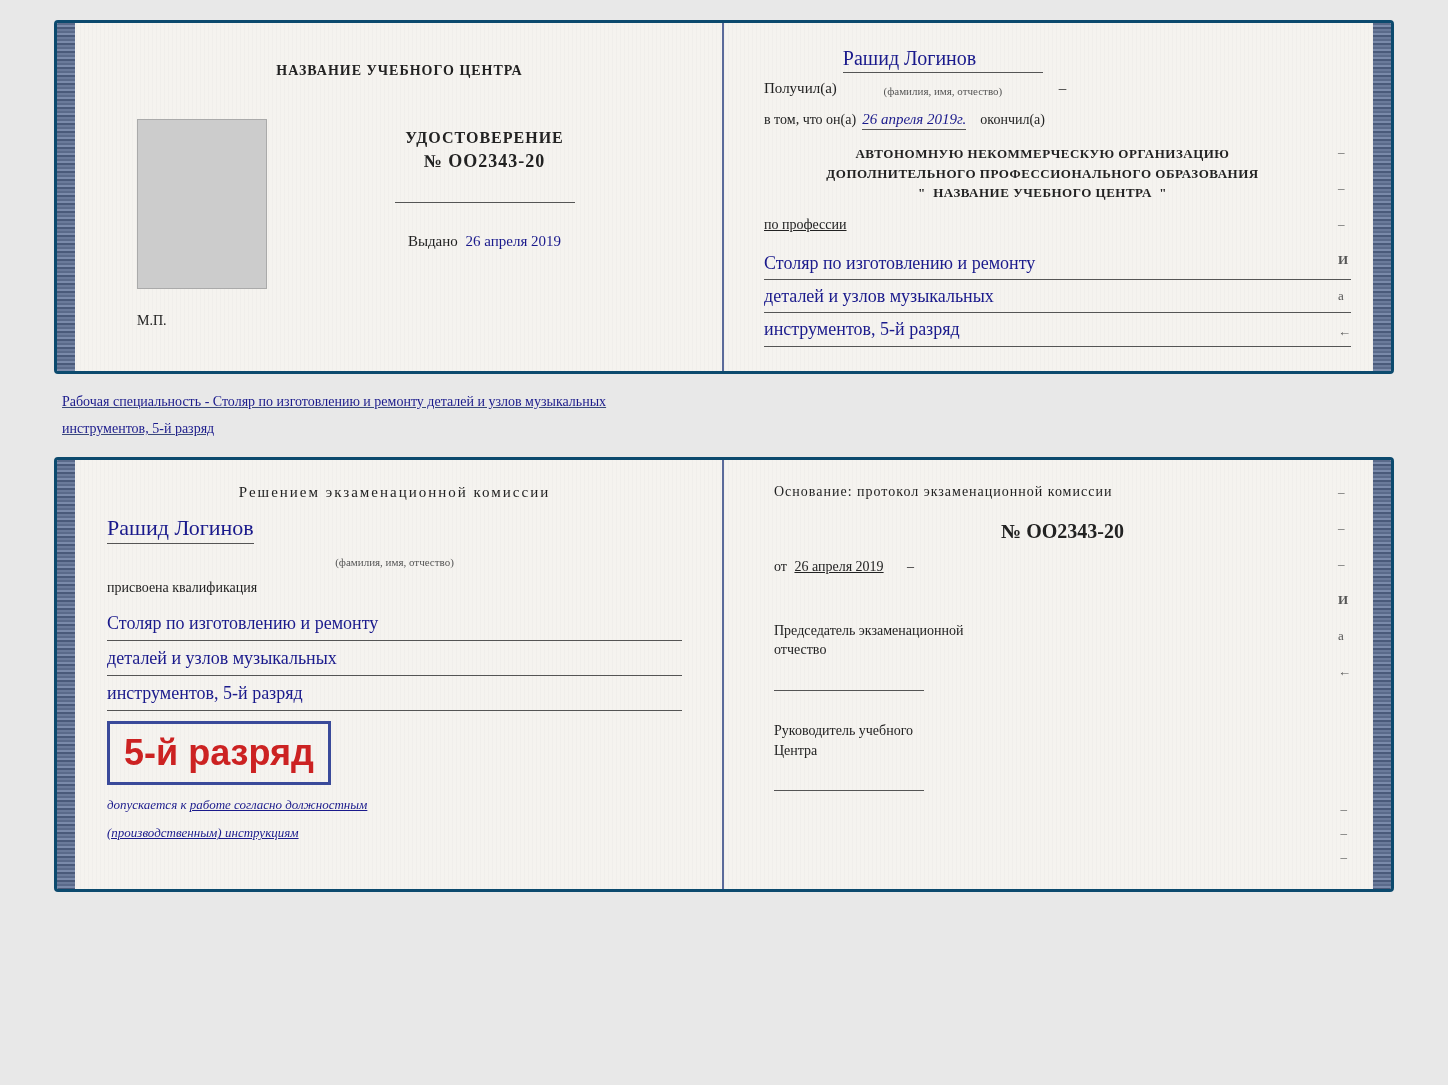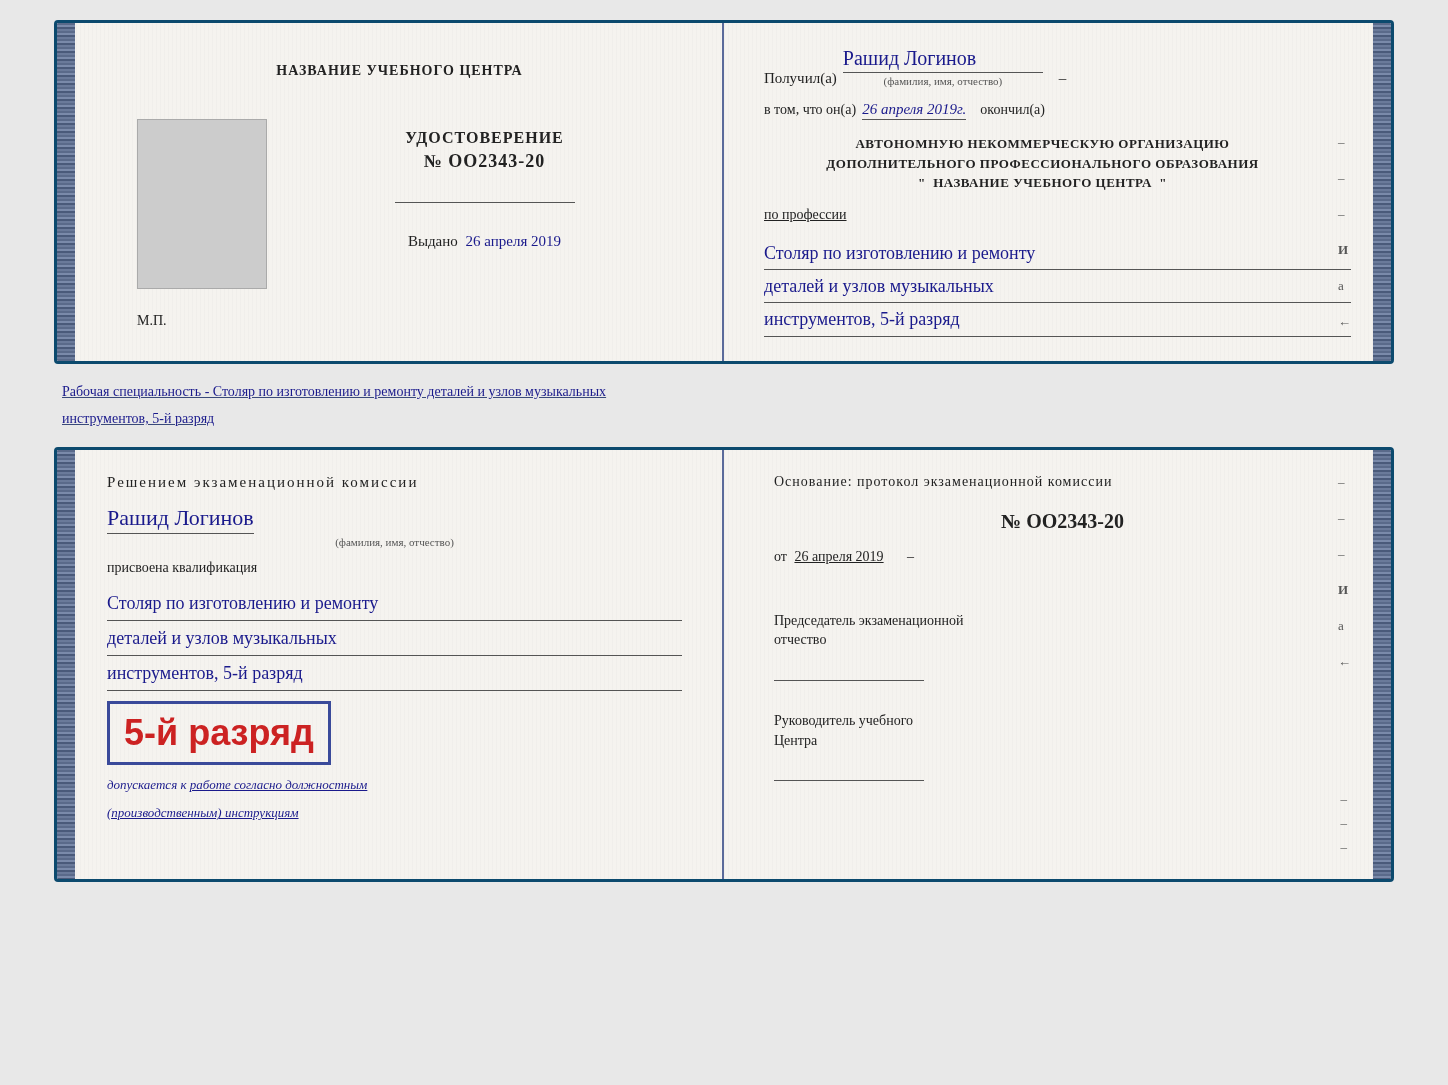--- a/index.html
+++ b/index.html
@@ -161,21 +161,21 @@
       color: #1a1a8c;
       border-bottom: 1px solid #555;
       padding-bottom: 2px;
       min-width: 200px;
     }
 
     .subtitle-small {
       font-size: 11px;
       text-align: center;
       color: #555;
-      margin-top: 2px;
+      margin-top: 12px;
     }
 
     .v-tom-row {
       font-size: 14px;
       color: #222;
       display: flex;
       align-items: baseline;
       gap: 6px;
     }
 
@@ -250,21 +250,21 @@
       flex-direction: column;
       gap: 10px;
       position: relative;
     }
 
     .resheniem-text {
       font-size: 15px;
       letter-spacing: 2px;
       font-weight: 500;
       color: #222;
-      text-align: left;
+      text-align: center;
     }
 
     .name-handwritten2 {
       font-family: 'Segoe Script', 'Comic Sans MS', cursive;
       font-size: 22px;
       color: #1a1a8c;
       border-bottom: 1px solid #555;
       padding-bottom: 2px;
       margin-top: 4px;
     }

